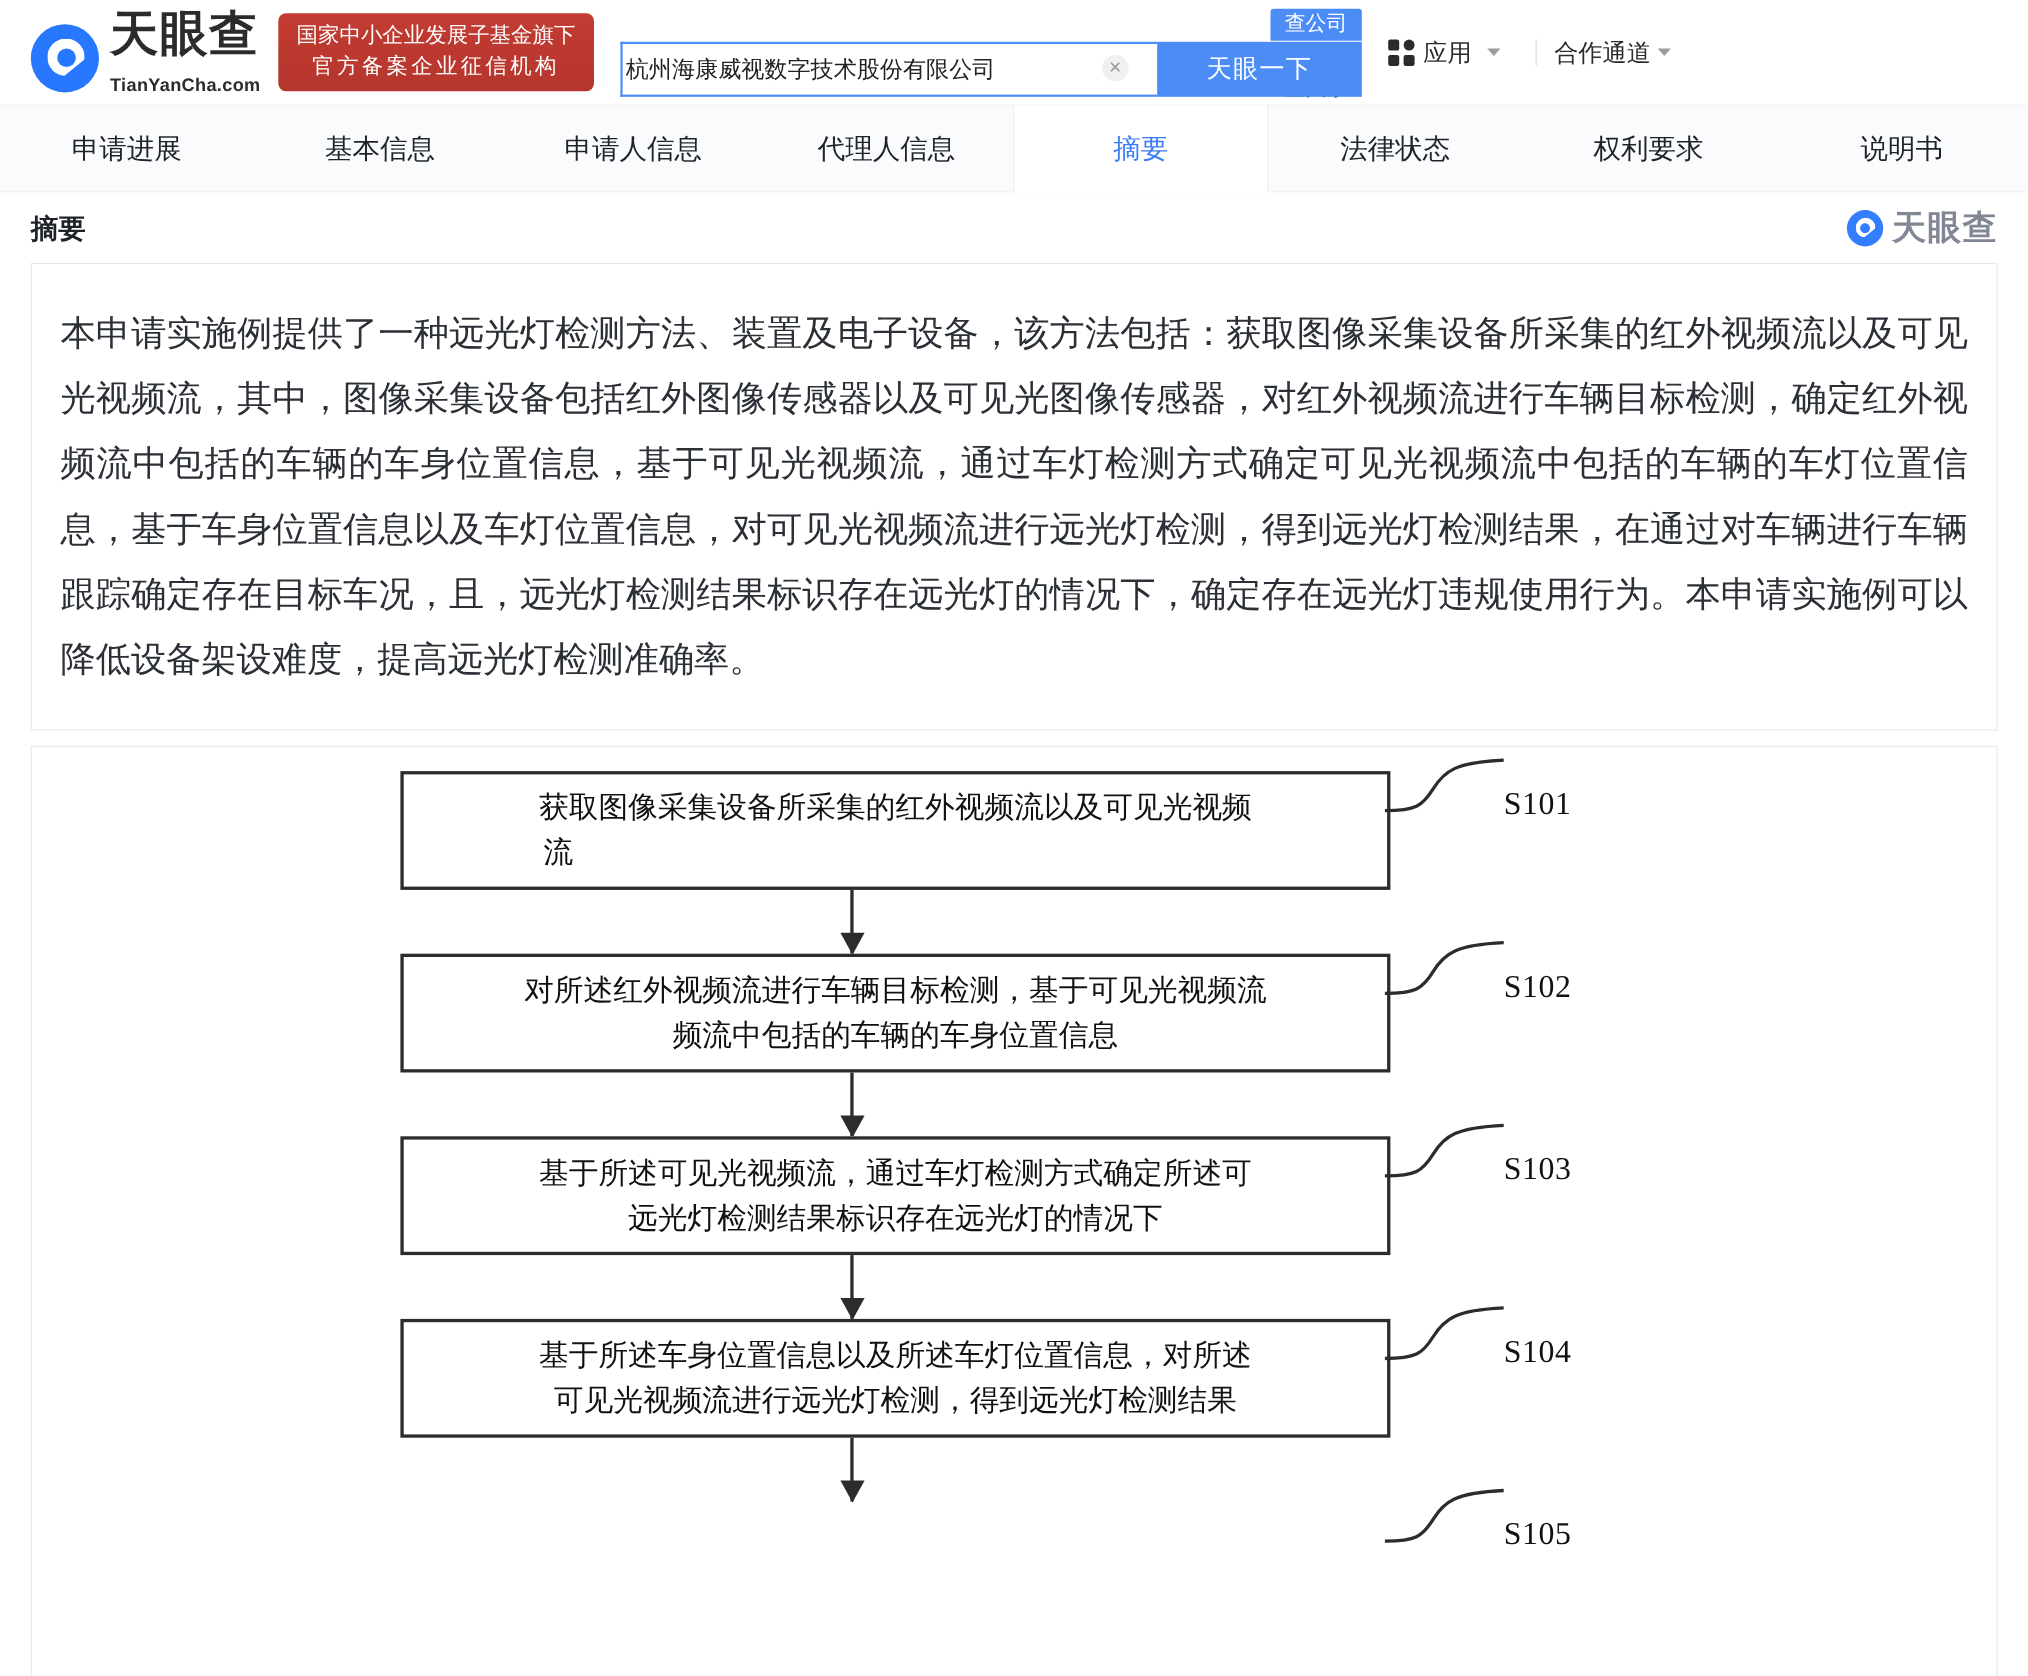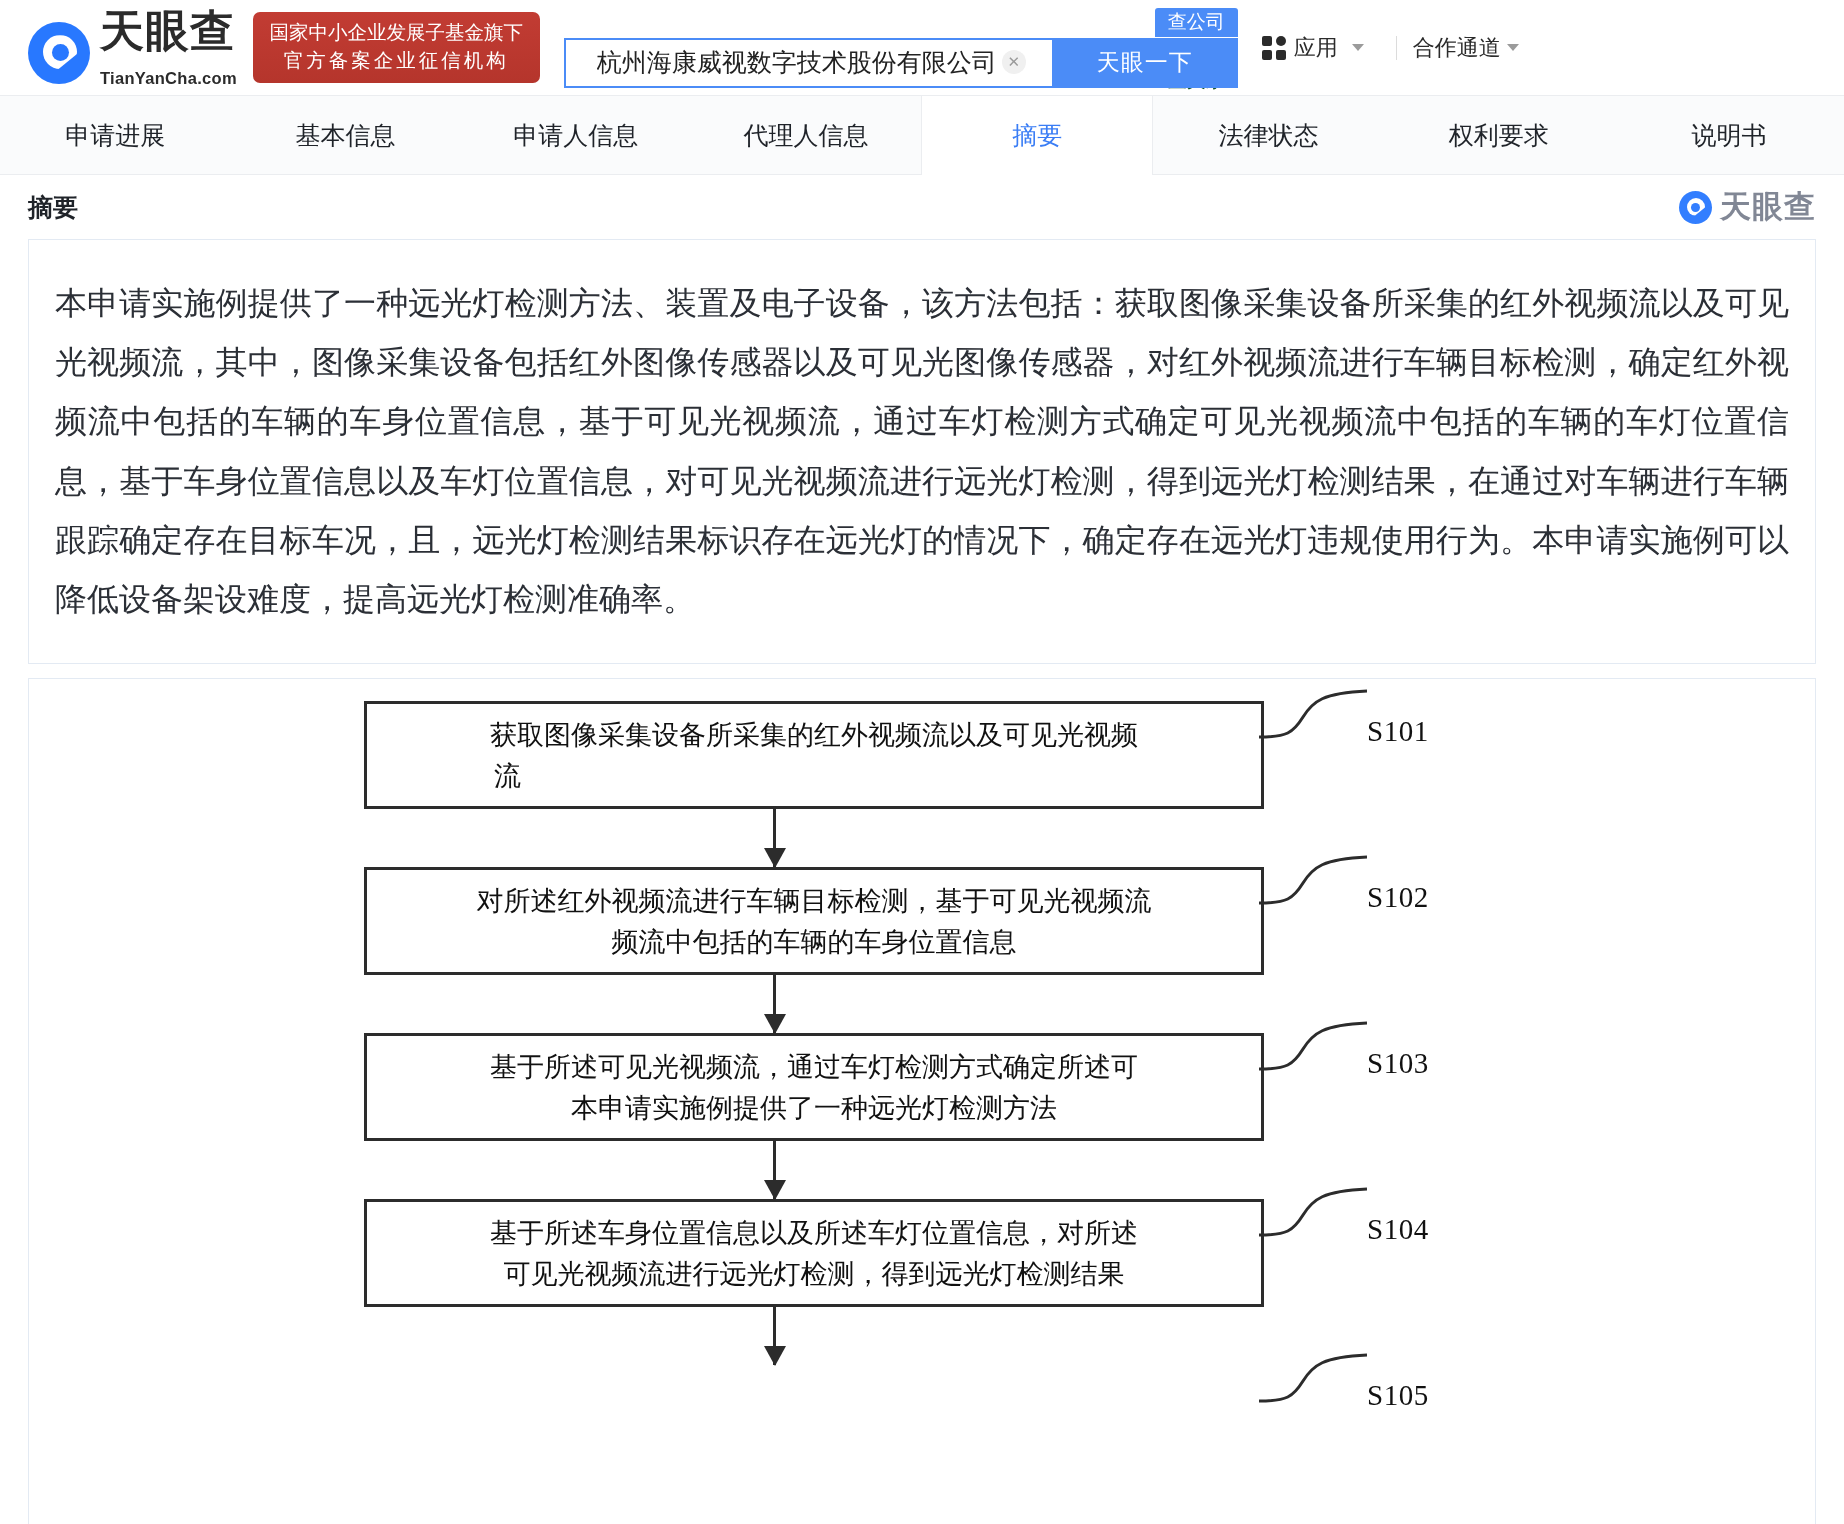--- a/index.html
+++ b/index.html
@@ -71,21 +71,21 @@
   .search-zone { margin-left: 24px; flex: 0 0 auto; position: relative; }
   .search-tabs { display: flex; align-items: flex-end; height: 30px; flex-direction: column; }
   .search-tab {
     font-size: 19px; color: #14532d; padding: 3px 13px 4px 13px;
     cursor: pointer; line-height: 1.2;
   }
   .search-tab.active { background: #4b8cf7; color: #ffffff; border-radius: 3px 3px 0 0; }
   .search-row { display: flex; height: 50px; width: 674px; margin-top: 0px; }
   .search-input {
     flex: 1; border: 2px solid #4b8cf7; border-right: none;
-    font-size: 25px; color: #222; padding: 0 46px 0 31px;
+    font-size: 21px; color: #222; padding: 0 46px 0 3px;
     outline: none; background: #fff; min-width: 0;
     font-family: "Liberation Sans", "DejaVu Sans", sans-serif;
   }
   .clear-btn {
     position: absolute; right: 212px; top: 42px;
     width: 24px; height: 24px; border-radius: 50%;
     background: #f0f0f0; color: #9a9a9a;
     font-size: 15px; line-height: 24px; text-align: center;
     cursor: pointer; user-select: none;
   }
@@ -333,21 +333,21 @@
     </div>
     <svg class="hook" style="left:1228px; top:174px;" width="120" height="52" viewBox="0 0 120 52">
       <path d="M2 50 C 30 50, 36 46, 46 30 C 56 14, 66 6, 110 4" fill="none" stroke="#2c2c2c" stroke-width="3"></path>
     </svg>
     <div class="slabel" style="left:1338px; top:166px;">S102</div>
     <div class="arrow" style="left:744px; top:296px; height:58px;"></div>
 
     <div class="fbox" style="left:335px; top:354px; width:900px; height:108px;">
       <div>
         <span>基于所述可见光视频流，通过车灯检测方式确定所述可</span>
-        <span>本申请实施例提供了一种远光灯检测方法</span>
+        <span>远光灯检测结果标识存在远光灯的情况下</span>
       </div>
     </div>
     <svg class="hook" style="left:1228px; top:340px;" width="120" height="52" viewBox="0 0 120 52">
       <path d="M2 50 C 30 50, 36 46, 46 30 C 56 14, 66 6, 110 4" fill="none" stroke="#2c2c2c" stroke-width="3"></path>
     </svg>
     <div class="slabel" style="left:1338px; top:332px;">S103</div>
     <div class="arrow" style="left:744px; top:462px; height:58px;"></div>
 
     <div class="fbox" style="left:335px; top:520px; width:900px; height:108px;padding-left:16px;">
       <div>

